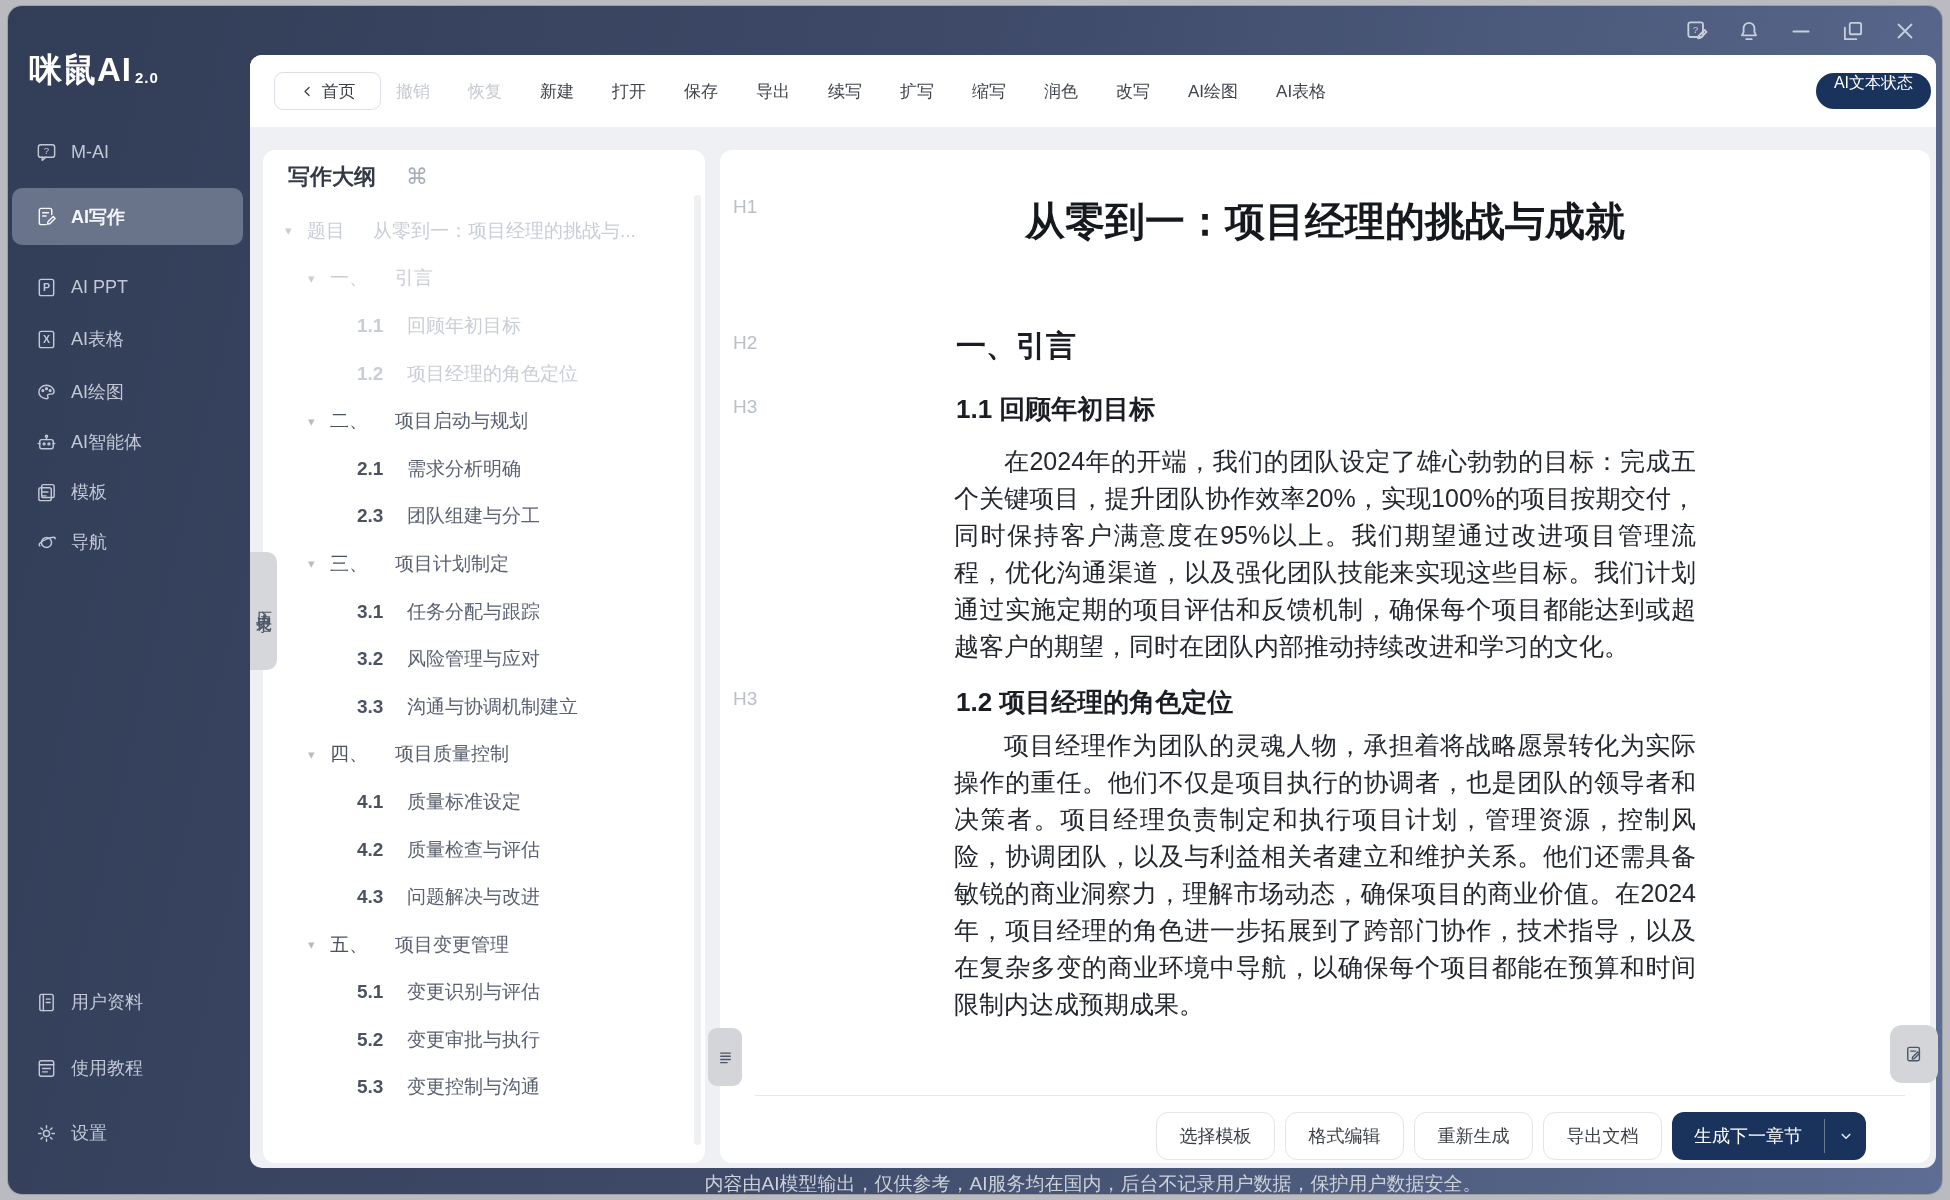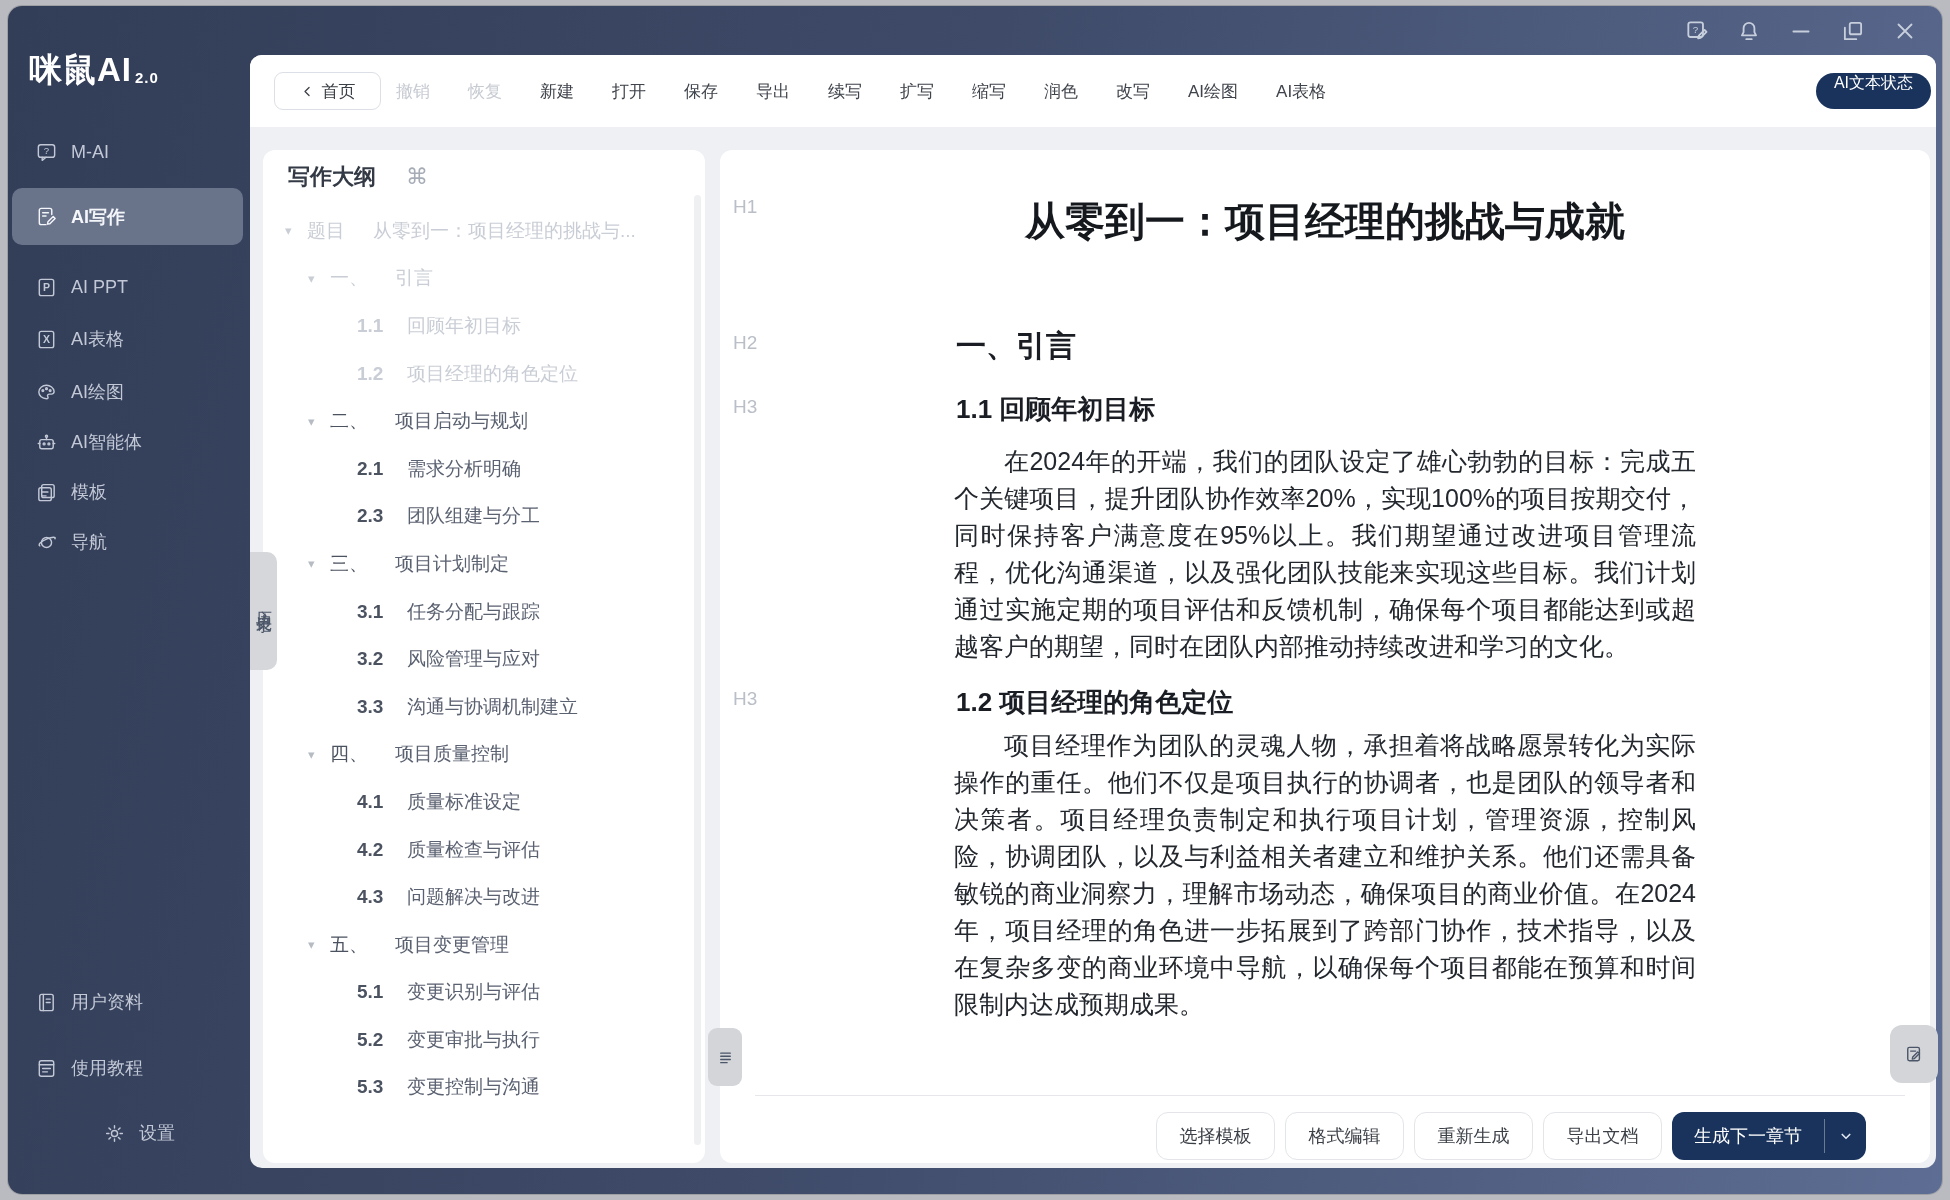--- a/index.html
+++ b/index.html
@@ -221,21 +221,21 @@
           <div class="nav-item" style="top: 1040px; text-align: right;">
             <span class="ic">
               <svg viewBox="0 0 24 24" width="23" height="23" fill="none" stroke="currentColor" stroke-width="1.5" stroke-linecap="round" stroke-linejoin="round">
                 <rect x="4.5" y="4" width="15" height="16" rx="2"></rect>
                 <path d="M4.5 8h15"></path>
                 <path d="M8 12h8M8 15.5h5"></path>
               </svg>
             </span>
             <span>使用教程</span>
           </div>
-          <div class="nav-item" style="top: 1105px; justify-content: center;">
+          <div class="nav-item" style="top: 1105px;">
             <span class="ic">
               <svg viewBox="0 0 24 24" width="23" height="23" fill="none" stroke="currentColor" stroke-width="1.5" stroke-linecap="round" stroke-linejoin="round">
                 <circle cx="12" cy="12" r="3.2"></circle>
                 <path d="M12 3.8v2.4M12 17.8v2.4M3.8 12h2.4M17.8 12h2.4M6.2 6.2l1.7 1.7M16.1 16.1l1.7 1.7M17.8 6.2l-1.7 1.7M7.9 16.1l-1.7 1.7"></path>
               </svg>
             </span>
             <span>设置</span>
           </div>
         </div>
     </div>
@@ -415,15 +415,18 @@
             <svg viewBox="0 0 24 24" width="20" height="20" fill="none" stroke="currentColor" stroke-width="1.7" stroke-linecap="round" stroke-linejoin="round">
               <rect x="4.5" y="4" width="14" height="16" rx="2"></rect>
               <path d="M8 8.5h6"></path>
               <path d="M10.5 15.5l6-6 2 2-6 6-2.5.5z"></path>
             </svg>
           </span>
       </div>
 
     </div>
 
+    <div class="statusbar">
+      <span>内容由AI模型输出，仅供参考，AI服务均在国内，后台不记录用户数据，保护用户数据安全。</span>
+    </div>
 
   </div>
 </div>
 
 </body></html>

